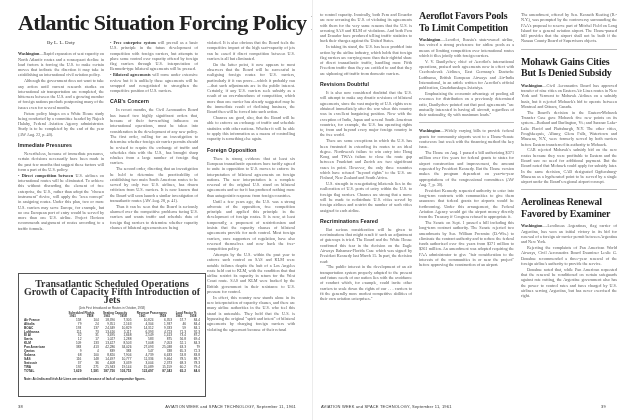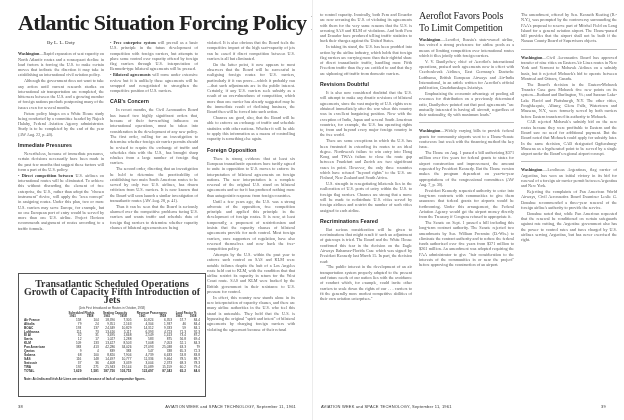--- a/index.html
+++ b/index.html
@@ -8,21 +8,21 @@
   .page-left { left:0; width:312px; }
   .page-right { left:312px; width:312px; border-left:1px solid #ececec; }
   .headline { position:absolute; top:10px; left:18px; width:276px; font-family:"Liberation Serif",serif; font-weight:bold; font-size:22px; letter-spacing:-0.6px; line-height:26px; color:#222; white-space:nowrap; }
   .col { position:absolute; font-size:4.2px; line-height:5.3px; text-align:justify; color:#555; overflow:hidden; }
   .col p { margin:0 0 0.5px 0; text-indent:6px; }
   .col p.noind { text-indent:0; }
   .byline { text-align:center; font-size:5px; margin:0 0 6px 0; color:#333; }
   .sub { font-family:"Liberation Sans",sans-serif; font-weight:bold; font-size:5.2px; line-height:6px; margin:5px 0 3px 0; color:#222; letter-spacing:0.1px; }
   .lead { font-weight:bold; color:#333; }
   .bullet-lead { font-weight:bold; color:#333; }
-  .side-head { font-family:"Liberation Serif",serif; font-weight:normal; font-size:10px; line-height:11.5px; color:#222; margin:6px 0 4px 0; text-align:left; letter-spacing:-0.2px; }
+  .side-head { font-family:"Liberation Serif",serif; font-weight:bold; font-size:10px; line-height:11.5px; color:#222; margin:6px 0 4px 0; text-align:left; letter-spacing:-0.2px; }
   .rule { border-top:0.5px solid #bbb; margin:5px 0; }
   .table-box { position:absolute; left:18px; top:273px; width:186px; height:122px; border:1px solid #555; background:#fff; }
   .tb-title { text-align:center; font-weight:bold; font-size:10px; line-height:8px; color:#333; margin-top:6px; }
   .tb-note-top { text-align:center; font-family:"Liberation Sans",sans-serif; font-size:3px; margin:2px 0 2px 0; color:#444; }
   table.ops { width:176px; margin:0 5px; border-collapse:collapse; font-family:"Liberation Sans",sans-serif; font-size:3.2px; color:#333; }
   table.ops th { font-weight:bold; font-size:3px; line-height:3.4px; padding:0; text-align:center; }
   table.ops td { padding:0; line-height:3.9px; text-align:right; }
   table.ops td.al { text-align:left; font-weight:bold; white-space:nowrap; }
   table.ops tr.total td { font-weight:bold; }
   .tb-footnote { font-family:"Liberation Sans",sans-serif; font-size:3px; margin:3px 5px 0 5px; color:#333; font-weight:bold; }
@@ -277,24 +277,26 @@
     <div class="rule"></div>
     <p class="noind"><span class="lead">Washington</span><span>—</span><span>Widely varying bills to provide federal grants for community airports went to a House-Senate conference last week with the financing method the key issue.</span></p>
     <p>The House on Aug. 1 passed a bill authorizing $371 million over five years for federal grants to states for airport construction and improvement, the amount requested by President Kennedy. But the House version makes the program dependent on year-to-year appropriations of the congressional committees (AW Aug. 7, p. 30).</p>
     <p>President Kennedy requested authority to enter into long-term contracts with communities to give them assurance that federal grants for airports would be forthcoming. Under this arrangement, the Federal Aviation Agency would get the airport money directly from the Treasury if Congress refused to appropriate it.</p>
     <p>The Senate on Sept. 1 passed a bill including this long-term contract authority. The Senate rejected two amendments by Sen. William Proxmire (D.-Wis.) to eliminate the contract authority and to reduce the federal funds authorized over five years from $371 million to $261 million. An amendment was adopted requiring the FAA administrator to give "fair consideration to the interests of the communities in or near the project" before approving the construction of an airport.</p>
   </div>
 
   <div class="col" style="left:208px; top:12px; width:96px; height:386px;">
     <p class="noind">The amendment, offered by Sen. Kenneth Keating (R.-N.Y.), was prompted by the controversy surrounding the FAA's proposal to reserve part of Mitchel Field on Long Island for a general aviation airport. The House-passed bill provides that the airport shall not be built if the Nassau County Board of Supervisors objects.</p>
     <div class="rule"></div>
+    <div class="side-head">Mohawk Gains Cities But Is Denied Subsidy</div>
     <p class="noind"><span class="lead">Washington</span><span>—</span><span>Civil Aeronautics Board has approved transfer of nine cities on Eastern Air Lines routes in New York and Vermont to Mohawk Airlines on a subsidy basis, but it rejected Mohawk's bid to operate between Montreal and Ottawa, Canada.</span></p>
     <p>The Board's decision in the Eastern-Mohawk Transfer Case gave Mohawk five new points on its system—Rutland and Burlington, Vt.; and Saranac Lake-Lake Placid and Plattsburgh, N.Y. The other cities, Poughkeepsie, Albany, Glens Falls, Watertown and Massena, N.Y., were formerly served by both carriers before Eastern transferred its authority to Mohawk.</p>
     <p>CAB rejected Mohawk's subsidy bid on the new routes because they were profitable to Eastern and the Board saw no need for additional payment. But the Board noted that Mohawk could apply for subsidy later. In the same decision, CAB designated Ogdensburg-Massena as a hyphenated point to be served by a single airport under the Board's regional airport concept.</p>
     <div class="rule"></div>
+    <div class="side-head">Aerolineas Renewal Favored by Examiner</div>
     <p class="noind"><span class="lead">Washington</span><span>—</span><span>Aerolineas Argentinas, flag carrier of Argentina, has won an initial victory in its bid for renewal of a foreign air carrier permit between Argentina and New York.</span></p>
     <p>Rejecting the complaints of Pan American World Airways, Civil Aeronautics Board Examiner Leslie G. Donahue recommended a three-year renewal of the foreign airline's authority to provide the service.</p>
     <p>Donahue noted that, while Pan American requested that the renewal be conditioned on certain safeguards against rate cutting, the Argentine government also has the power to control rates and fares charged by U.S. airlines serving Argentina, but has never exercised the right.</p>
   </div>
 
   <div class="folio" style="left:8px;">AVIATION WEEK and SPACE TECHNOLOGY, September 11, 1961</div>
   <div class="folio" style="left:288px;">39</div>
 </div>
 
 </body></html>

